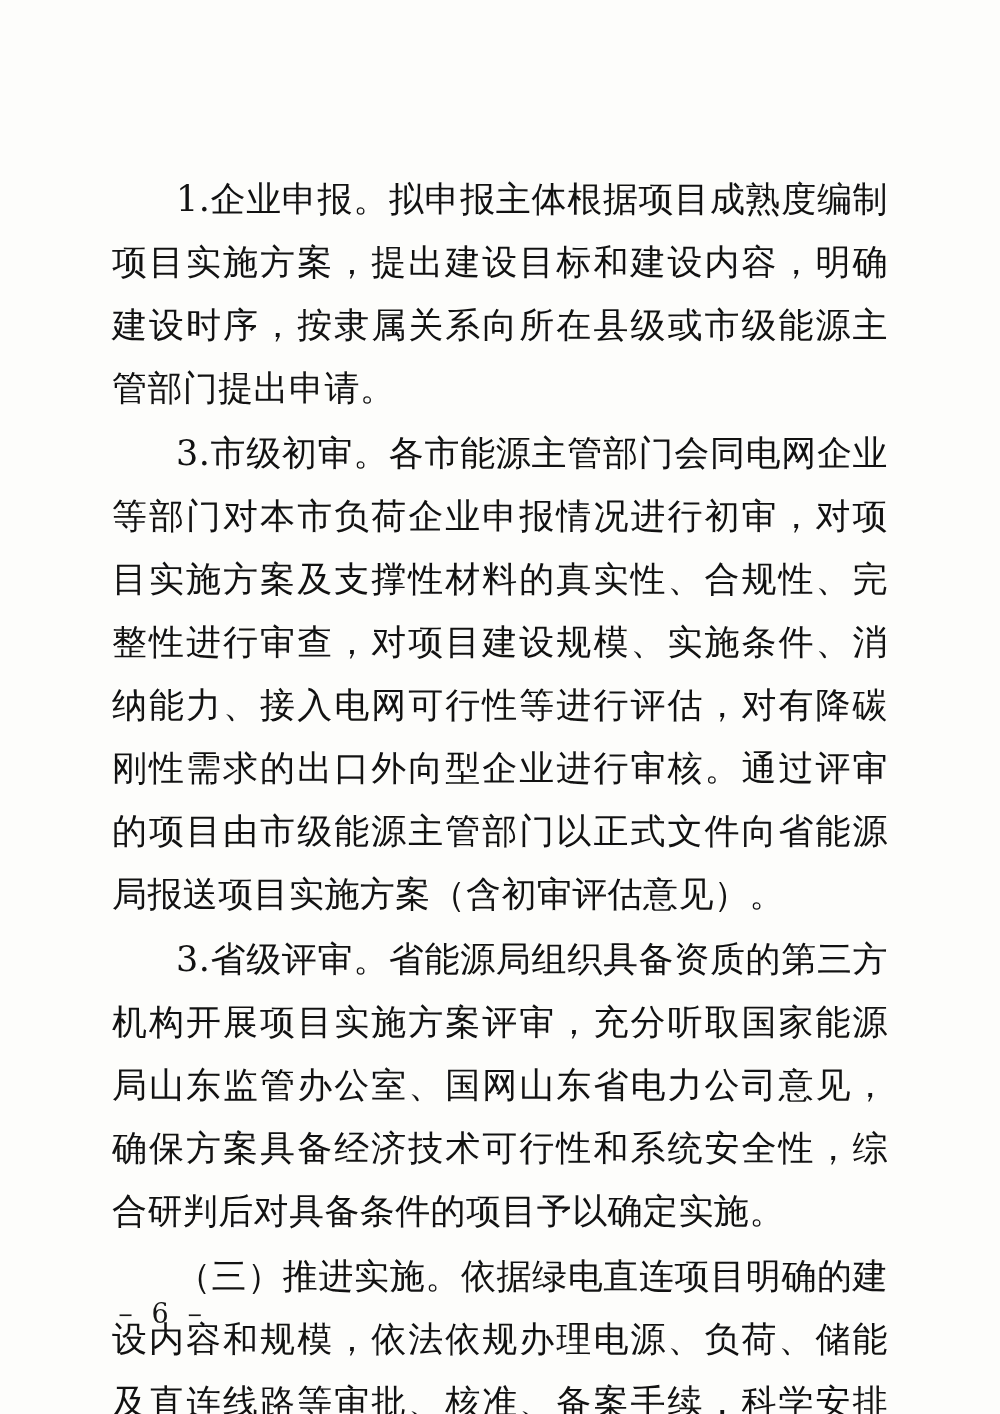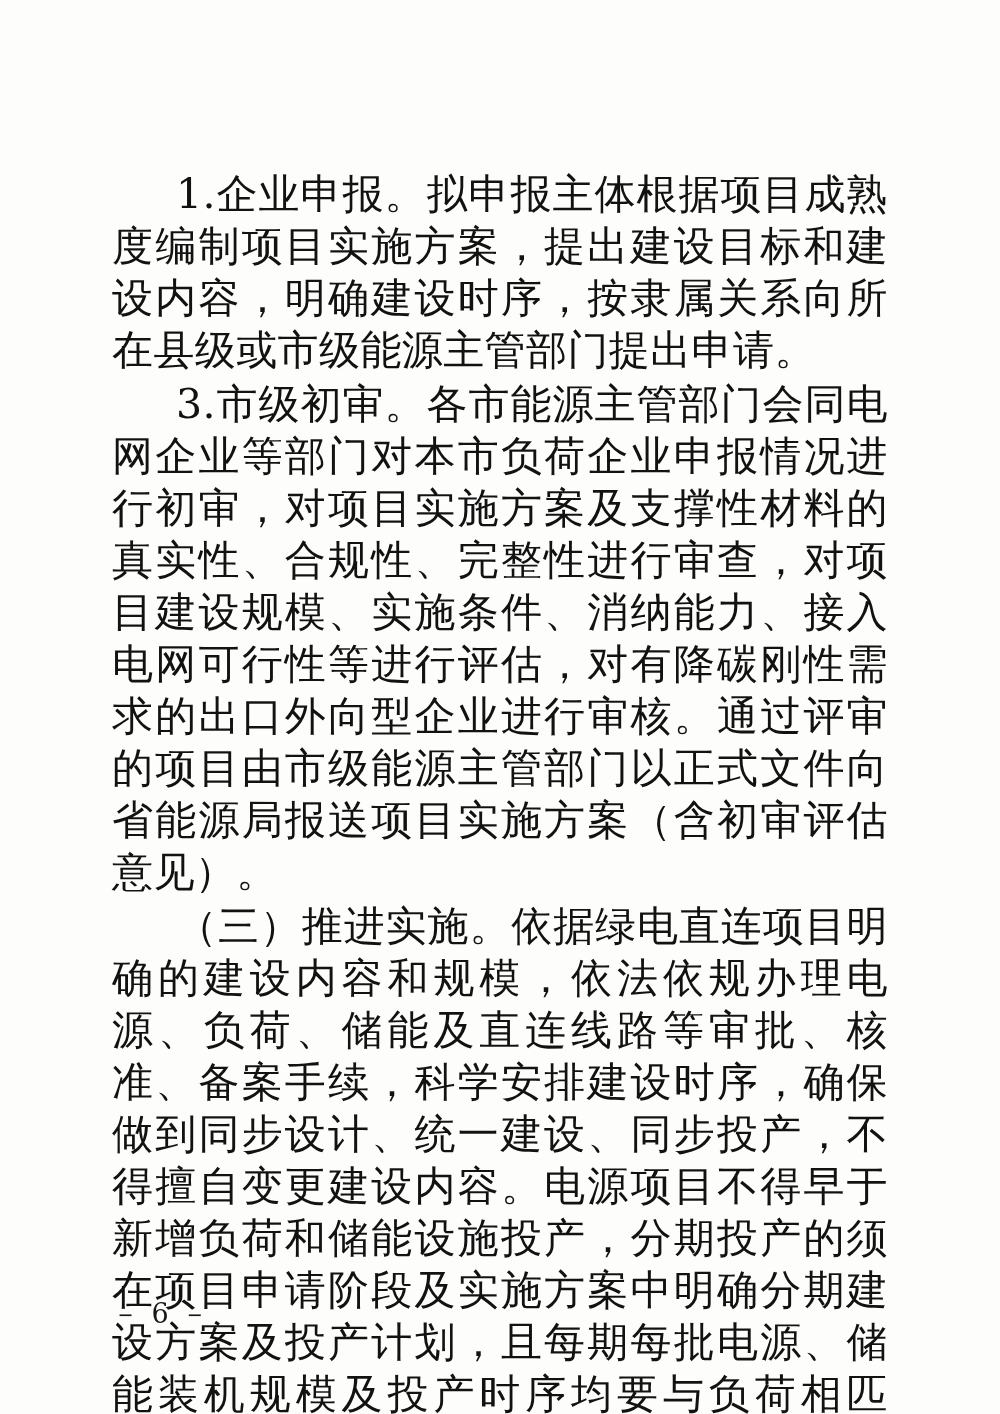--- a/index.html
+++ b/index.html
@@ -23,22 +23,22 @@
     height: 1414px;
     background: #fdfdfb;
   }
   .content {
     position: absolute;
     left: 112px;
     top: 168px;
     width: 776px;
   }
   .para {
-    font-size: 41px;
-    line-height: 52px;
+    font-size: 35px;
+    line-height: 63px;
     letter-spacing: 0.4px;
     text-align: justify;
     text-justify: inter-ideograph;
     margin: 0 0 0 0;
     text-indent: 64px;
     color: #121212;
     font-family: "DejaVu Serif", serif;
     font-weight: 500;
   }
   .para + .para {
@@ -53,16 +53,17 @@
     color: #171717;
   }
 </style>
 </head>
 <body>
 
 <div class="page">
   <div class="content">
     <p class="para">1.企业申报。拟申报主体根据项目成熟度编制项目实施方案，提出建设目标和建设内容，明确建设时序，按隶属关系向所在县级或市级能源主管部门提出申请。</p>
     <p class="para">3.市级初审。各市能源主管部门会同电网企业等部门对本市负荷企业申报情况进行初审，对项目实施方案及支撑性材料的真实性、合规性、完整性进行审查，对项目建设规模、实施条件、消纳能力、接入电网可行性等进行评估，对有降碳刚性需求的出口外向型企业进行审核。通过评审的项目由市级能源主管部门以正式文件向省能源局报送项目实施方案（含初审评估意见）。</p>
+    <p class="para">3.省级评审。省能源局组织具备资质的第三方机构开展项目实施方案评审，充分听取国家能源局山东监管办公室、国网山东省电力公司意见，确保方案具备经济技术可行性和系统安全性，综合研判后对具备条件的项目予以确定实施。</p>
     <p class="para">（三）推进实施。依据绿电直连项目明确的建设内容和规模，依法依规办理电源、负荷、储能及直连线路等审批、核准、备案手续，科学安排建设时序，确保做到同步设计、统一建设、同步投产，不得擅自变更建设内容。电源项目不得早于新增负荷和储能设施投产，分期投产的须在项目申请阶段及实施方案中明确分期建设方案及投产计划，且每期每批电源、储能装机规模及投产时序均要与负荷相匹配。绿电直连项目完成审批、核准或备案后，由项目业主向电网企业报送并网申请。绿电直连项目接入方案通过后，项目业主开展绿电直连项目及并网线路建设，电网企业开</p>
   </div>
   <div class="page-number-wrap">－ 6 －</div>
 </div>
 
 </body></html>

